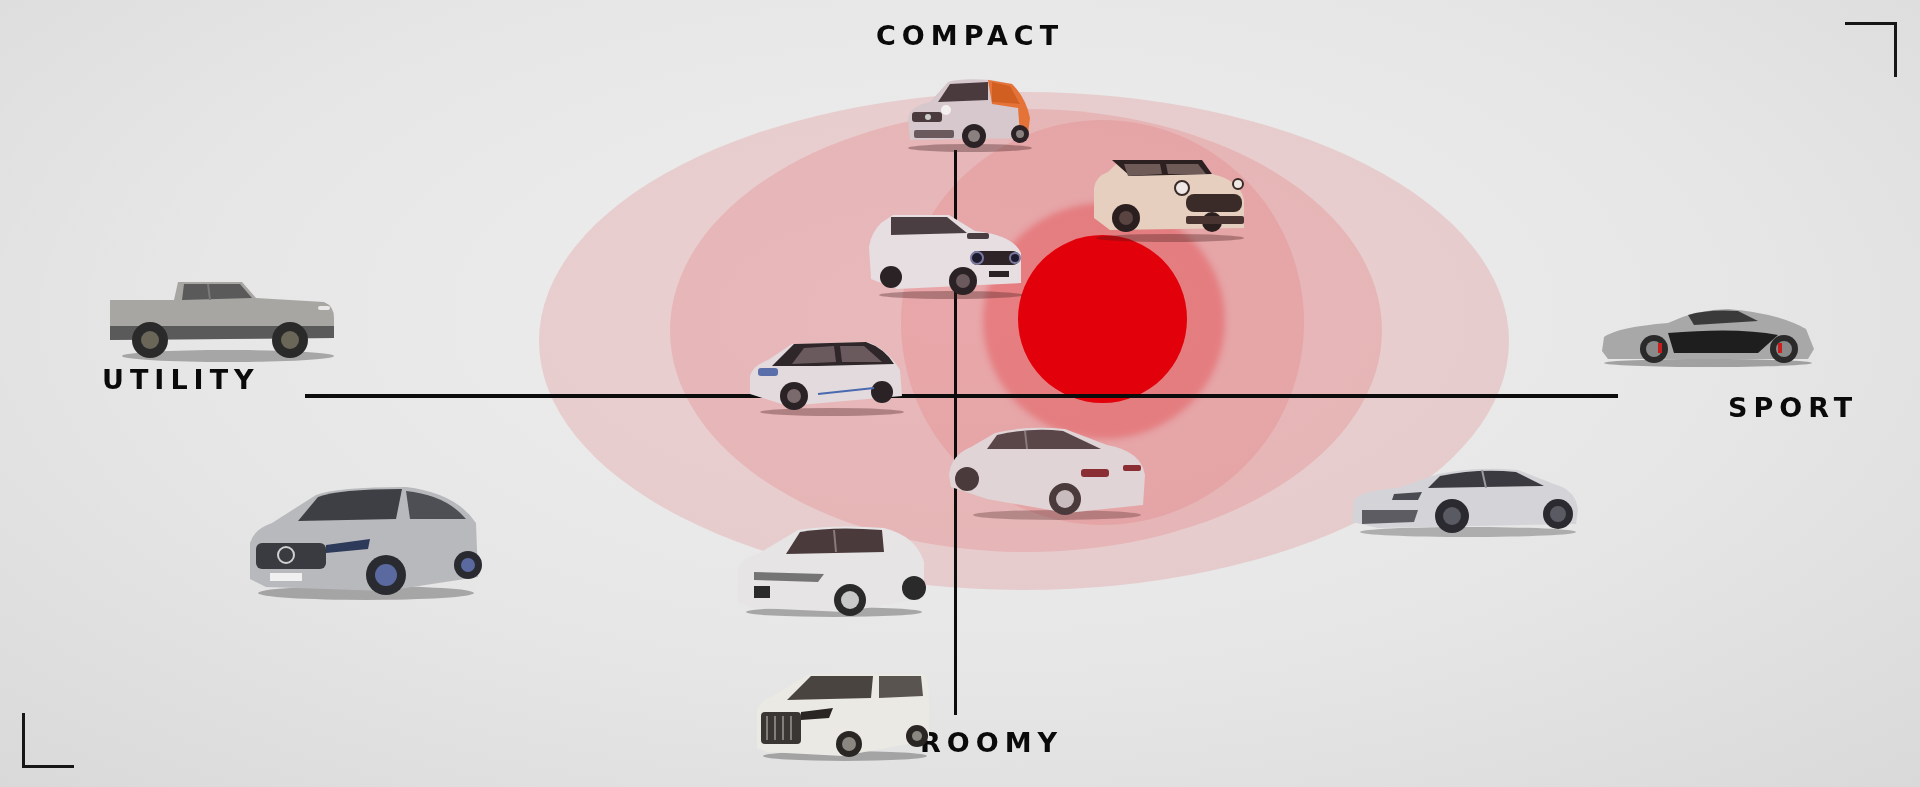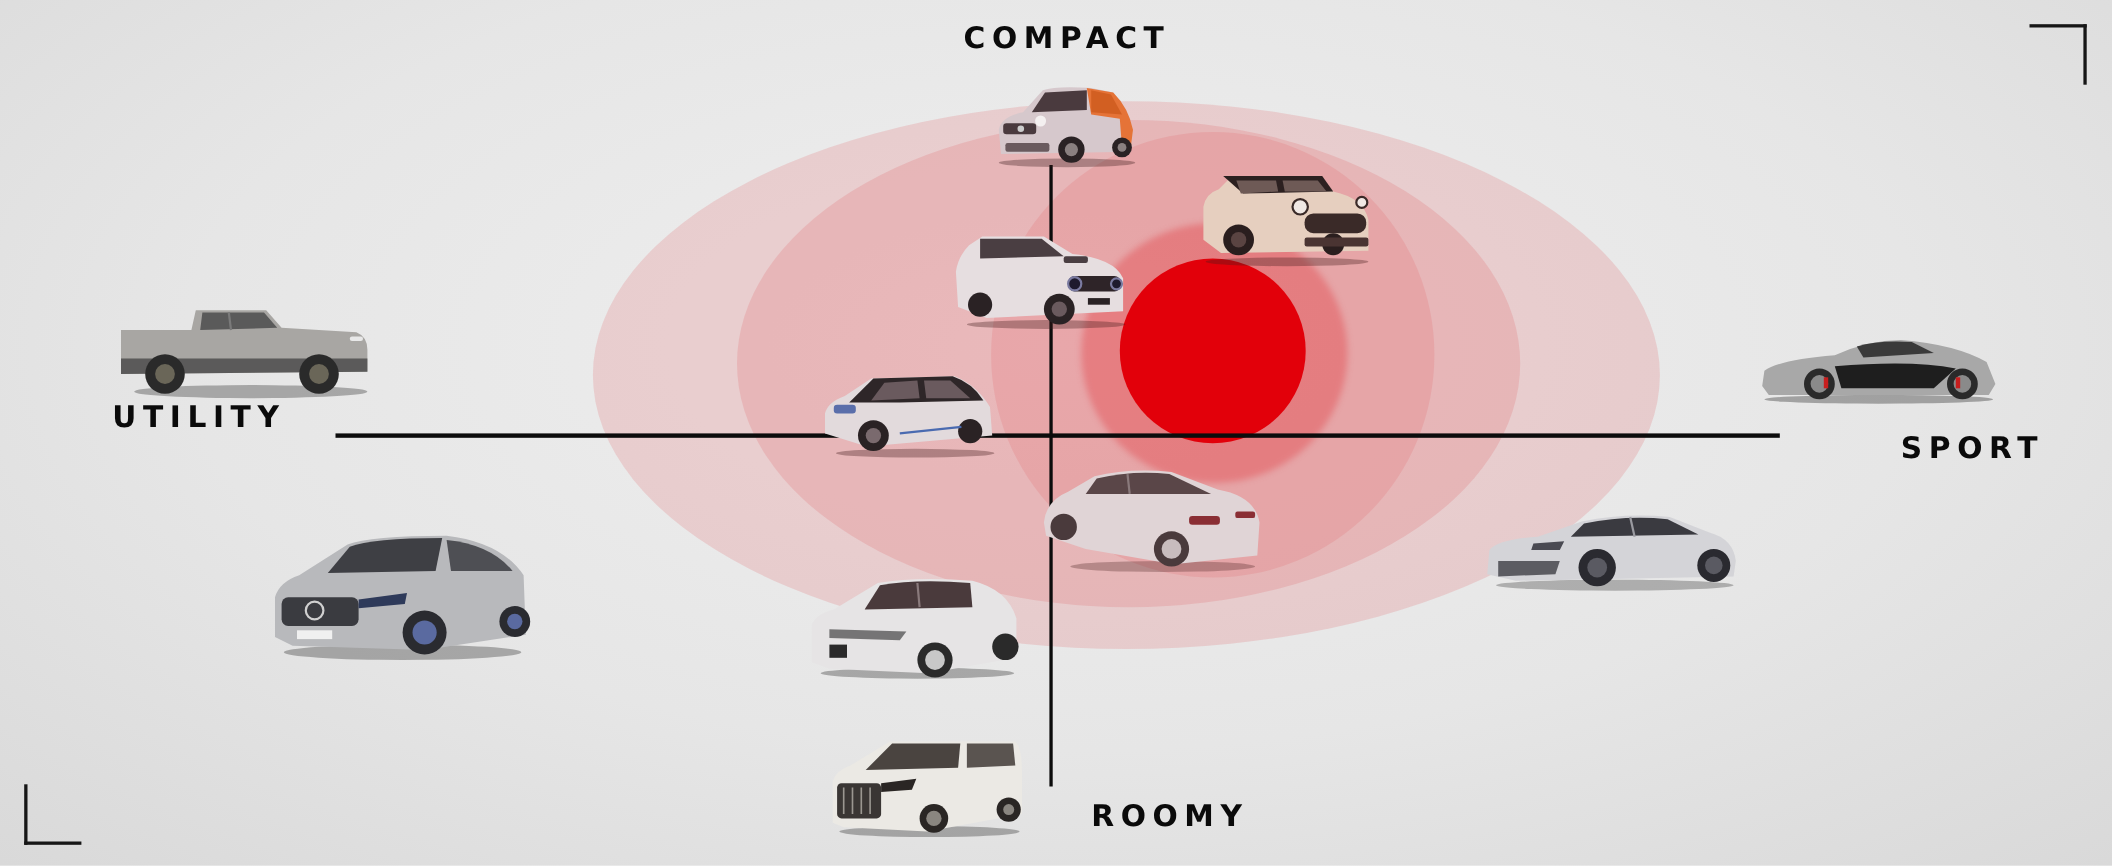--- a/index.html
+++ b/index.html
@@ -27,21 +27,21 @@
   <div class="ellipse" style="left:539px; top:92px; width:970px; height:498px; background:rgba(226,90,96,0.20);"></div>
   <div class="ellipse" style="left:670px; top:109px; width:712px; height:443px; background:rgba(226,90,96,0.20);"></div>
   <div class="ellipse" style="left:901px; top:120px; width:403px; height:405px; background:rgba(226,90,96,0.18);"></div>
   <div class="ellipse" style="left:983px; top:203px; width:242px; height:236px; background:rgba(225,60,66,0.38); filter:blur(3px);"></div>
   <div class="ellipse" style="left:1018px; top:235px; width:169px; height:168px; background:#e2000a; filter:blur(0.6px);"></div>
 
   <div class="axis" style="left:305px; top:394px; width:1313px; height:4px;"></div>
   <div class="axis" style="left:954px; top:150px; width:3px; height:565px;"></div>
 
   <div class="label" style="left:876px; top:22px;">COMPACT</div>
-  <div class="label" style="left:992px; top:729px;">ROOMY</div>
+  <div class="label" style="left:920px; top:729px;">ROOMY</div>
   <div class="label" style="left:102px; top:366px;">UTILITY</div>
   <div class="label" style="left:1728px; top:394px;">SPORT</div>
 
   <div class="corner" style="left:1845px; top:22px; width:49px; height:52px; border-top-width:3px; border-right-width:3px;"></div>
   <div class="corner" style="left:22px; top:713px; width:49px; height:52px; border-left-width:3px; border-bottom-width:3px;"></div>
 
   <div class="car" style="left:900px; top:78px; width:134px; height:74px;">
     <svg viewBox="0 0 134 74">
       <ellipse cx="70" cy="70" rx="62" ry="4" fill="rgba(60,30,30,0.35)"></ellipse>
       <path d="M10 62 L8 40 Q10 28 30 24 L48 4 Q60 0 92 2 L112 6 Q126 20 130 40 L128 60 Z" fill="#d6c8cc"></path>

